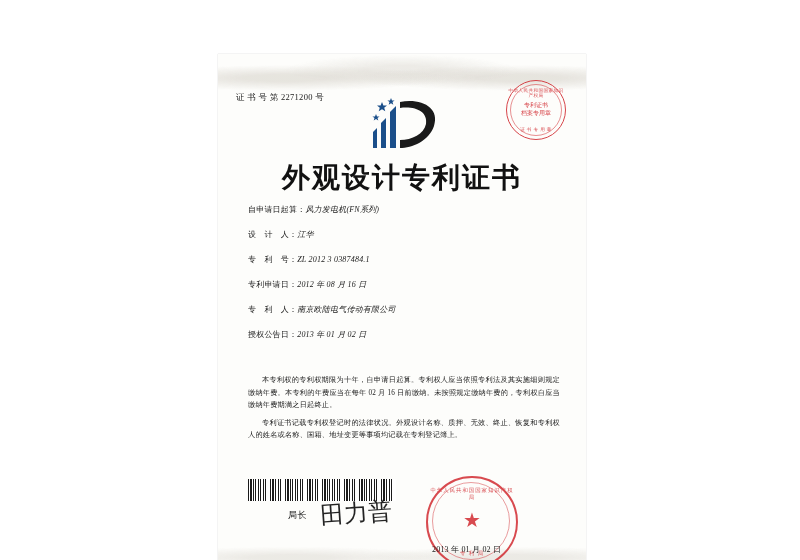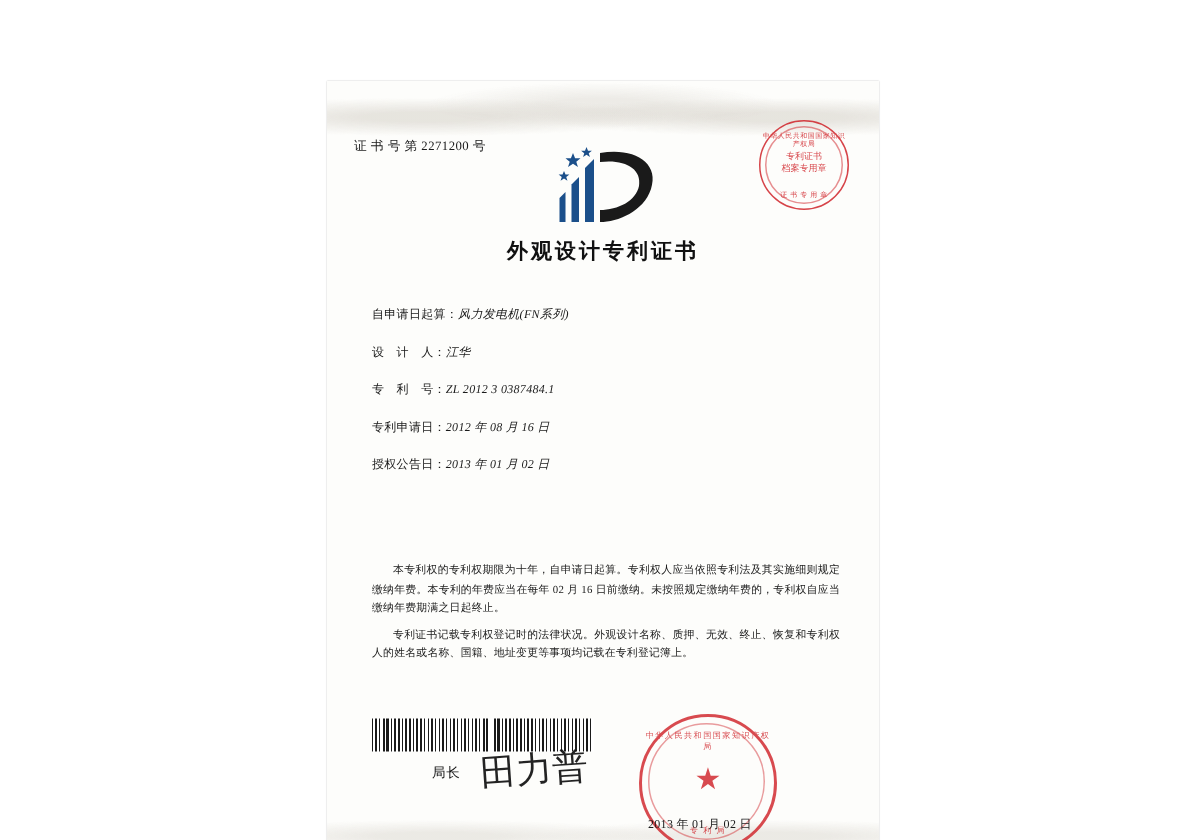--- a/index.html
+++ b/index.html
@@ -112,21 +112,21 @@
     width: 72px;
     height: 56px;
   }
   
   .doc-title {
     position: absolute;
     left: 0;
     top: 105px;
     width: 368px;
     text-align: center;
-    font-size: 14px;
+    font-size: 28px;
     font-weight: bold;
     letter-spacing: 2px;
     color: #111;
     font-family: "DejaVu Sans", sans-serif;
   }
   
   .fields {
     position: absolute;
     left: 30px;
     top: 150px;
@@ -307,20 +307,23 @@
       <div class="field-row">
         <span class="field-label">设　计　人：</span><span class="field-value">江华</span>
       </div>
       <div class="field-row">
         <span class="field-label">专　利　号：</span><span class="field-value">ZL 2012 3 0387484.1</span>
       </div>
       <div class="field-row">
         <span class="field-label">专利申请日：</span><span class="field-value">2012 年 08 月 16 日</span>
       </div>
       <div class="field-row">
+        <span class="field-label">专　利　人：</span><span class="field-value">南京欧陆电气传动有限公司</span>
+      </div>
+      <div class="field-row">
         <span class="field-label">授权公告日：</span><span class="field-value">2013 年 01 月 02 日</span>
       </div>
     </div>
 
     <div class="body-text">
       <p>本专利权的专利权期限为十年，自申请日起算。专利权人应当依照专利法及其实施细则规定缴纳年费。本专利的年费应当在每年 02 月 16 日前缴纳。未按照规定缴纳年费的，专利权自应当缴纳年费期满之日起终止。</p>
       <p>专利证书记载专利权登记时的法律状况。外观设计名称、质押、无效、终止、恢复和专利权人的姓名或名称、国籍、地址变更等事项均记载在专利登记簿上。</p>
     </div>
 
     <div class="barcode"></div>

